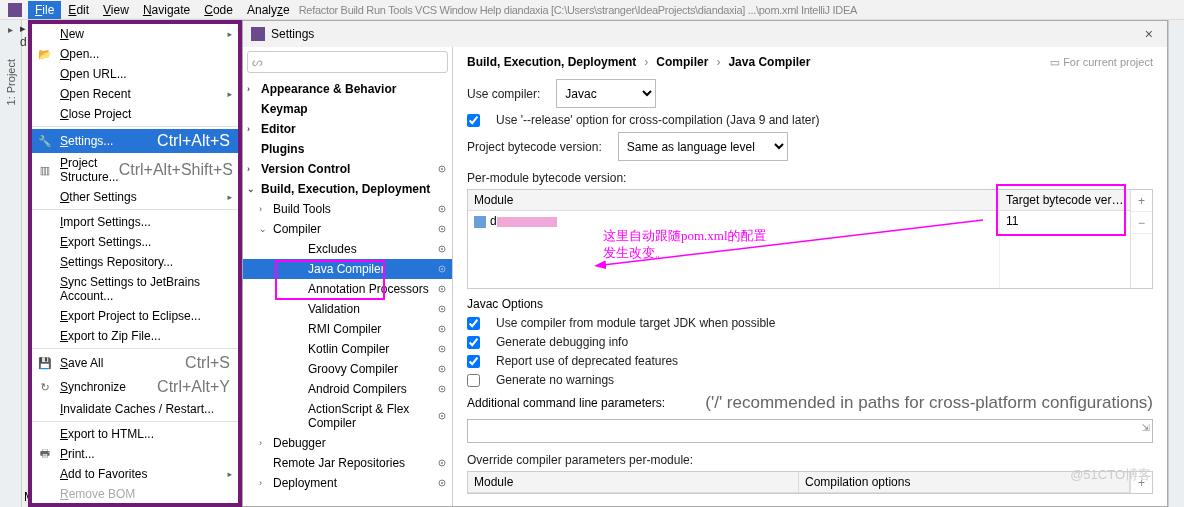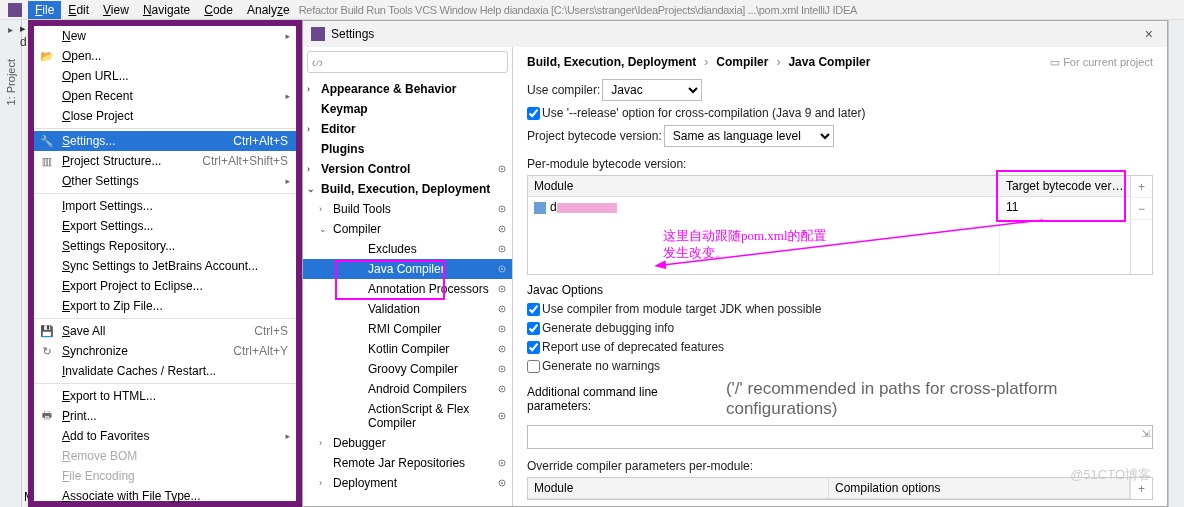--- a/index.html
+++ b/index.html
@@ -13,23 +13,23 @@
 .menubar .menu-item.active { background: #2675d6; color: #fff; }
 .menubar .title-tail { color: #888; font-size: 11px; margin-left: 2px; letter-spacing: -0.3px; }
 
 .body-row { display: flex; height: calc(100% - 20px); }
 
 
 .rail { width: 22px; background: #eceff1; border-right: 1px solid #ccc; display: flex; flex-direction: column; align-items: center; padding-top: 4px; gap: 24px; }
 .rail .rail-lbl { writing-mode: vertical-rl; transform: rotate(180deg); font-size: 11px; color: #555; }
 
 
-.file-menu { width: 274px; background: #fff; border: 6px solid #701a75; box-shadow: 2px 2px 6px rgba(0,0,0,.2); position: relative; }
+.file-menu { width: 214px; background: #fff; border: 4px solid #701a75; box-shadow: 2px 2px 6px rgba(0,0,0,.2); position: relative; }
 .file-menu .item { display: flex; align-items: center; padding: 3px 8px 3px 28px; position: relative; cursor: default; }
-.file-menu .item .sc { margin-left: auto; color: #777; font-size: 12px; }
+.file-menu .item .sc { margin-left: auto; color: #777; font-size: 16px; }
 .file-menu .item.sel { background: #2675d6; color: #fff; }
 .file-menu .item.sel .sc { color: #fff; }
 .file-menu .item.dis { color: #aaa; }
 .file-menu .sep { height: 1px; background: #e0e0e0; margin: 2px 0; }
 .file-menu .ico { position: absolute; left: 6px; width: 14px; height: 14px; display: flex; align-items: center; justify-content: center; font-size: 11px; color: #666; }
 .file-menu .item.sel .ico { color: #fff; }
 .file-menu .arrow { position: absolute; right: 6px; color: #666; font-size: 9px; }
 
 
 .settings { flex: 1; background: #f2f2f2; border: 1px solid #aaa; display: flex; flex-direction: column; position: relative; }
@@ -52,23 +52,23 @@
 .tree .node .gear { margin-left: auto; width: 12px; height: 12px; opacity: .5; }
 .hl-box { position: absolute; border: 2px solid magenta; pointer-events: none; }
 
 
 .content { flex: 1; background: #fff; padding: 8px 14px; overflow: auto; position: relative; }
 .breadcrumb { font-weight: bold; font-size: 13px; margin-bottom: 10px; display: flex; align-items: center; gap: 8px; }
 .breadcrumb .sep2 { color: #888; font-weight: normal; }
 .breadcrumb .proj-hint { margin-left: auto; font-weight: normal; color: #999; font-size: 11px; }
 .breadcrumb .proj-hint::before { content: "▭ "; }
 
-.row { display: flex; align-items: center; margin: 5px 0; gap: 2px; }
+.row { display: flex; align-items: center; margin: 5px 0; gap: 16px; }
 .row label { color: #222; }
-select, input[type=text] { border: 1px solid #bbb; background: #fff; height: 22px; padding: 0 4px; font-size: 12px; }
+select, input[type=text] { border: 1px solid #bbb; background: #fff; height: 29px; padding: 0 4px; font-size: 12px; }
 select { width: 100px; }
 input[type=checkbox] { width: 13px; height: 13px; }
 
 .section-lbl { margin: 10px 0 4px; color: #222; }
 
 
 .mod-table { border: 1px solid #ccc; height: 100px; display: flex; position: relative; margin-bottom: 4px; }
 .mod-table .col1 { flex: 1; border-right: 1px solid #eee; }
 .mod-table .col2 { width: 130px; }
 .mod-table .hdr { background: #f4f4f4; border-bottom: 1px solid #ddd; padding: 3px 6px; white-space: nowrap; overflow: hidden; text-overflow: ellipsis; }

